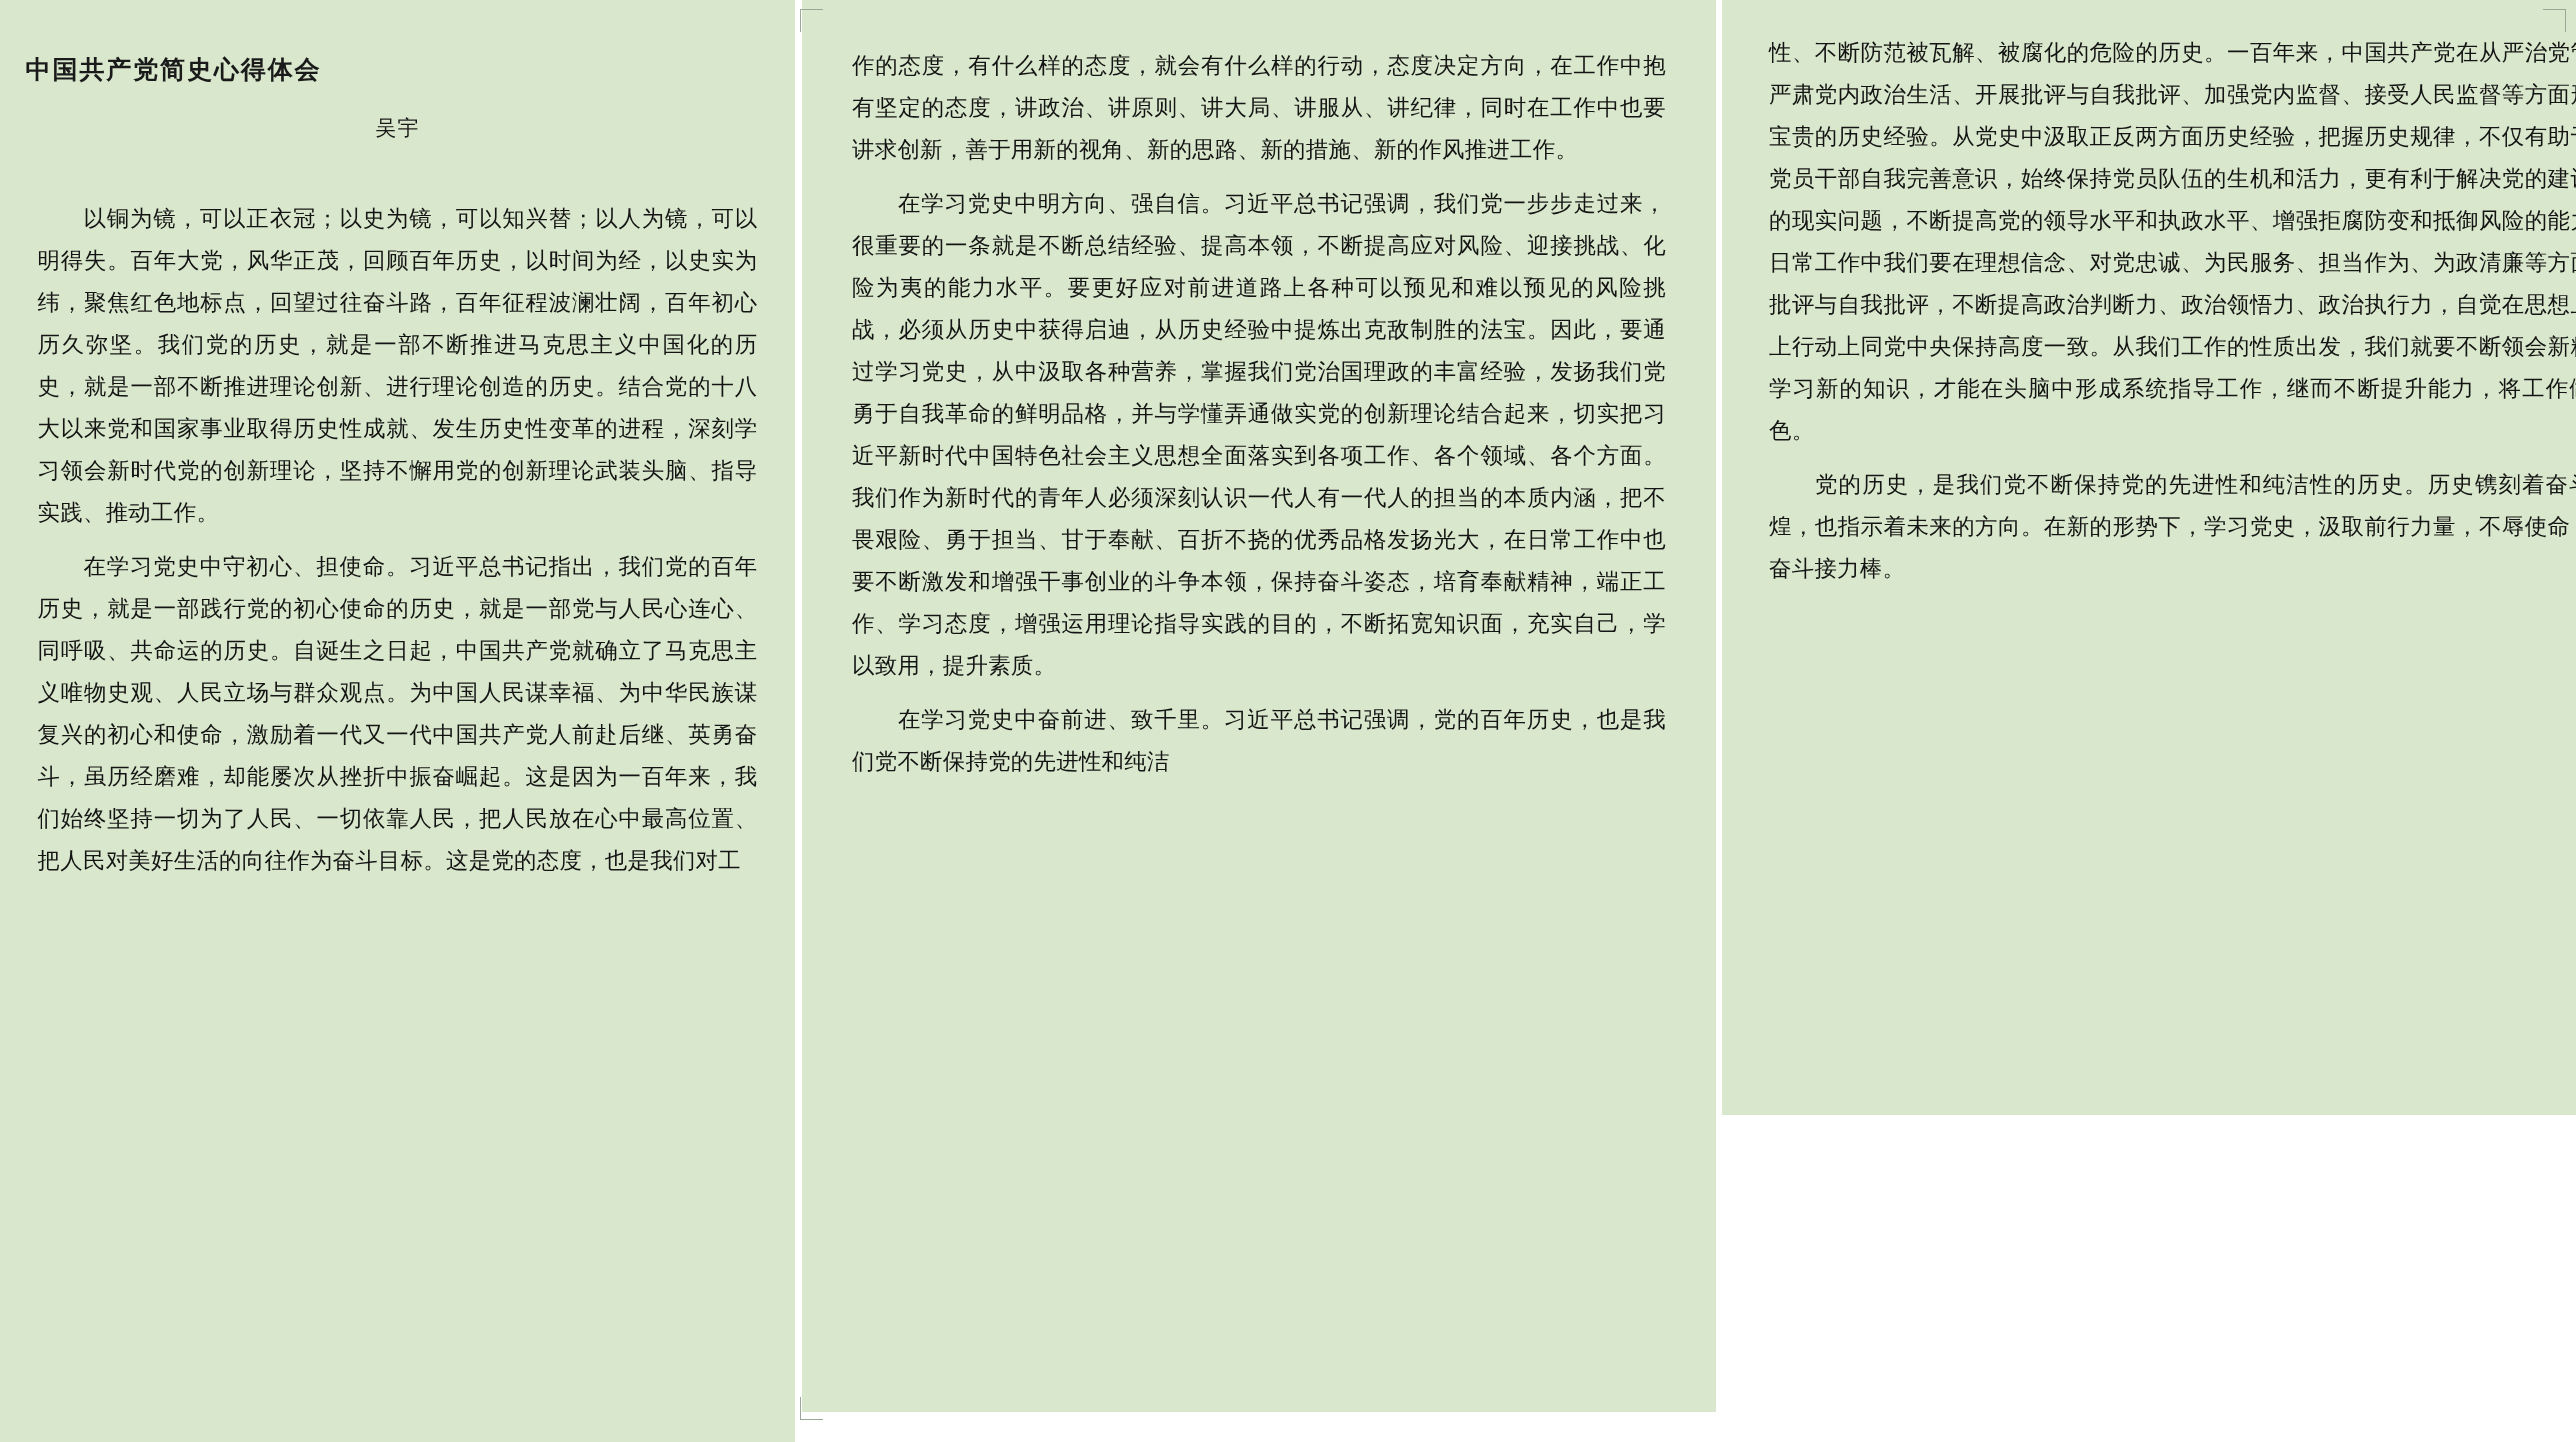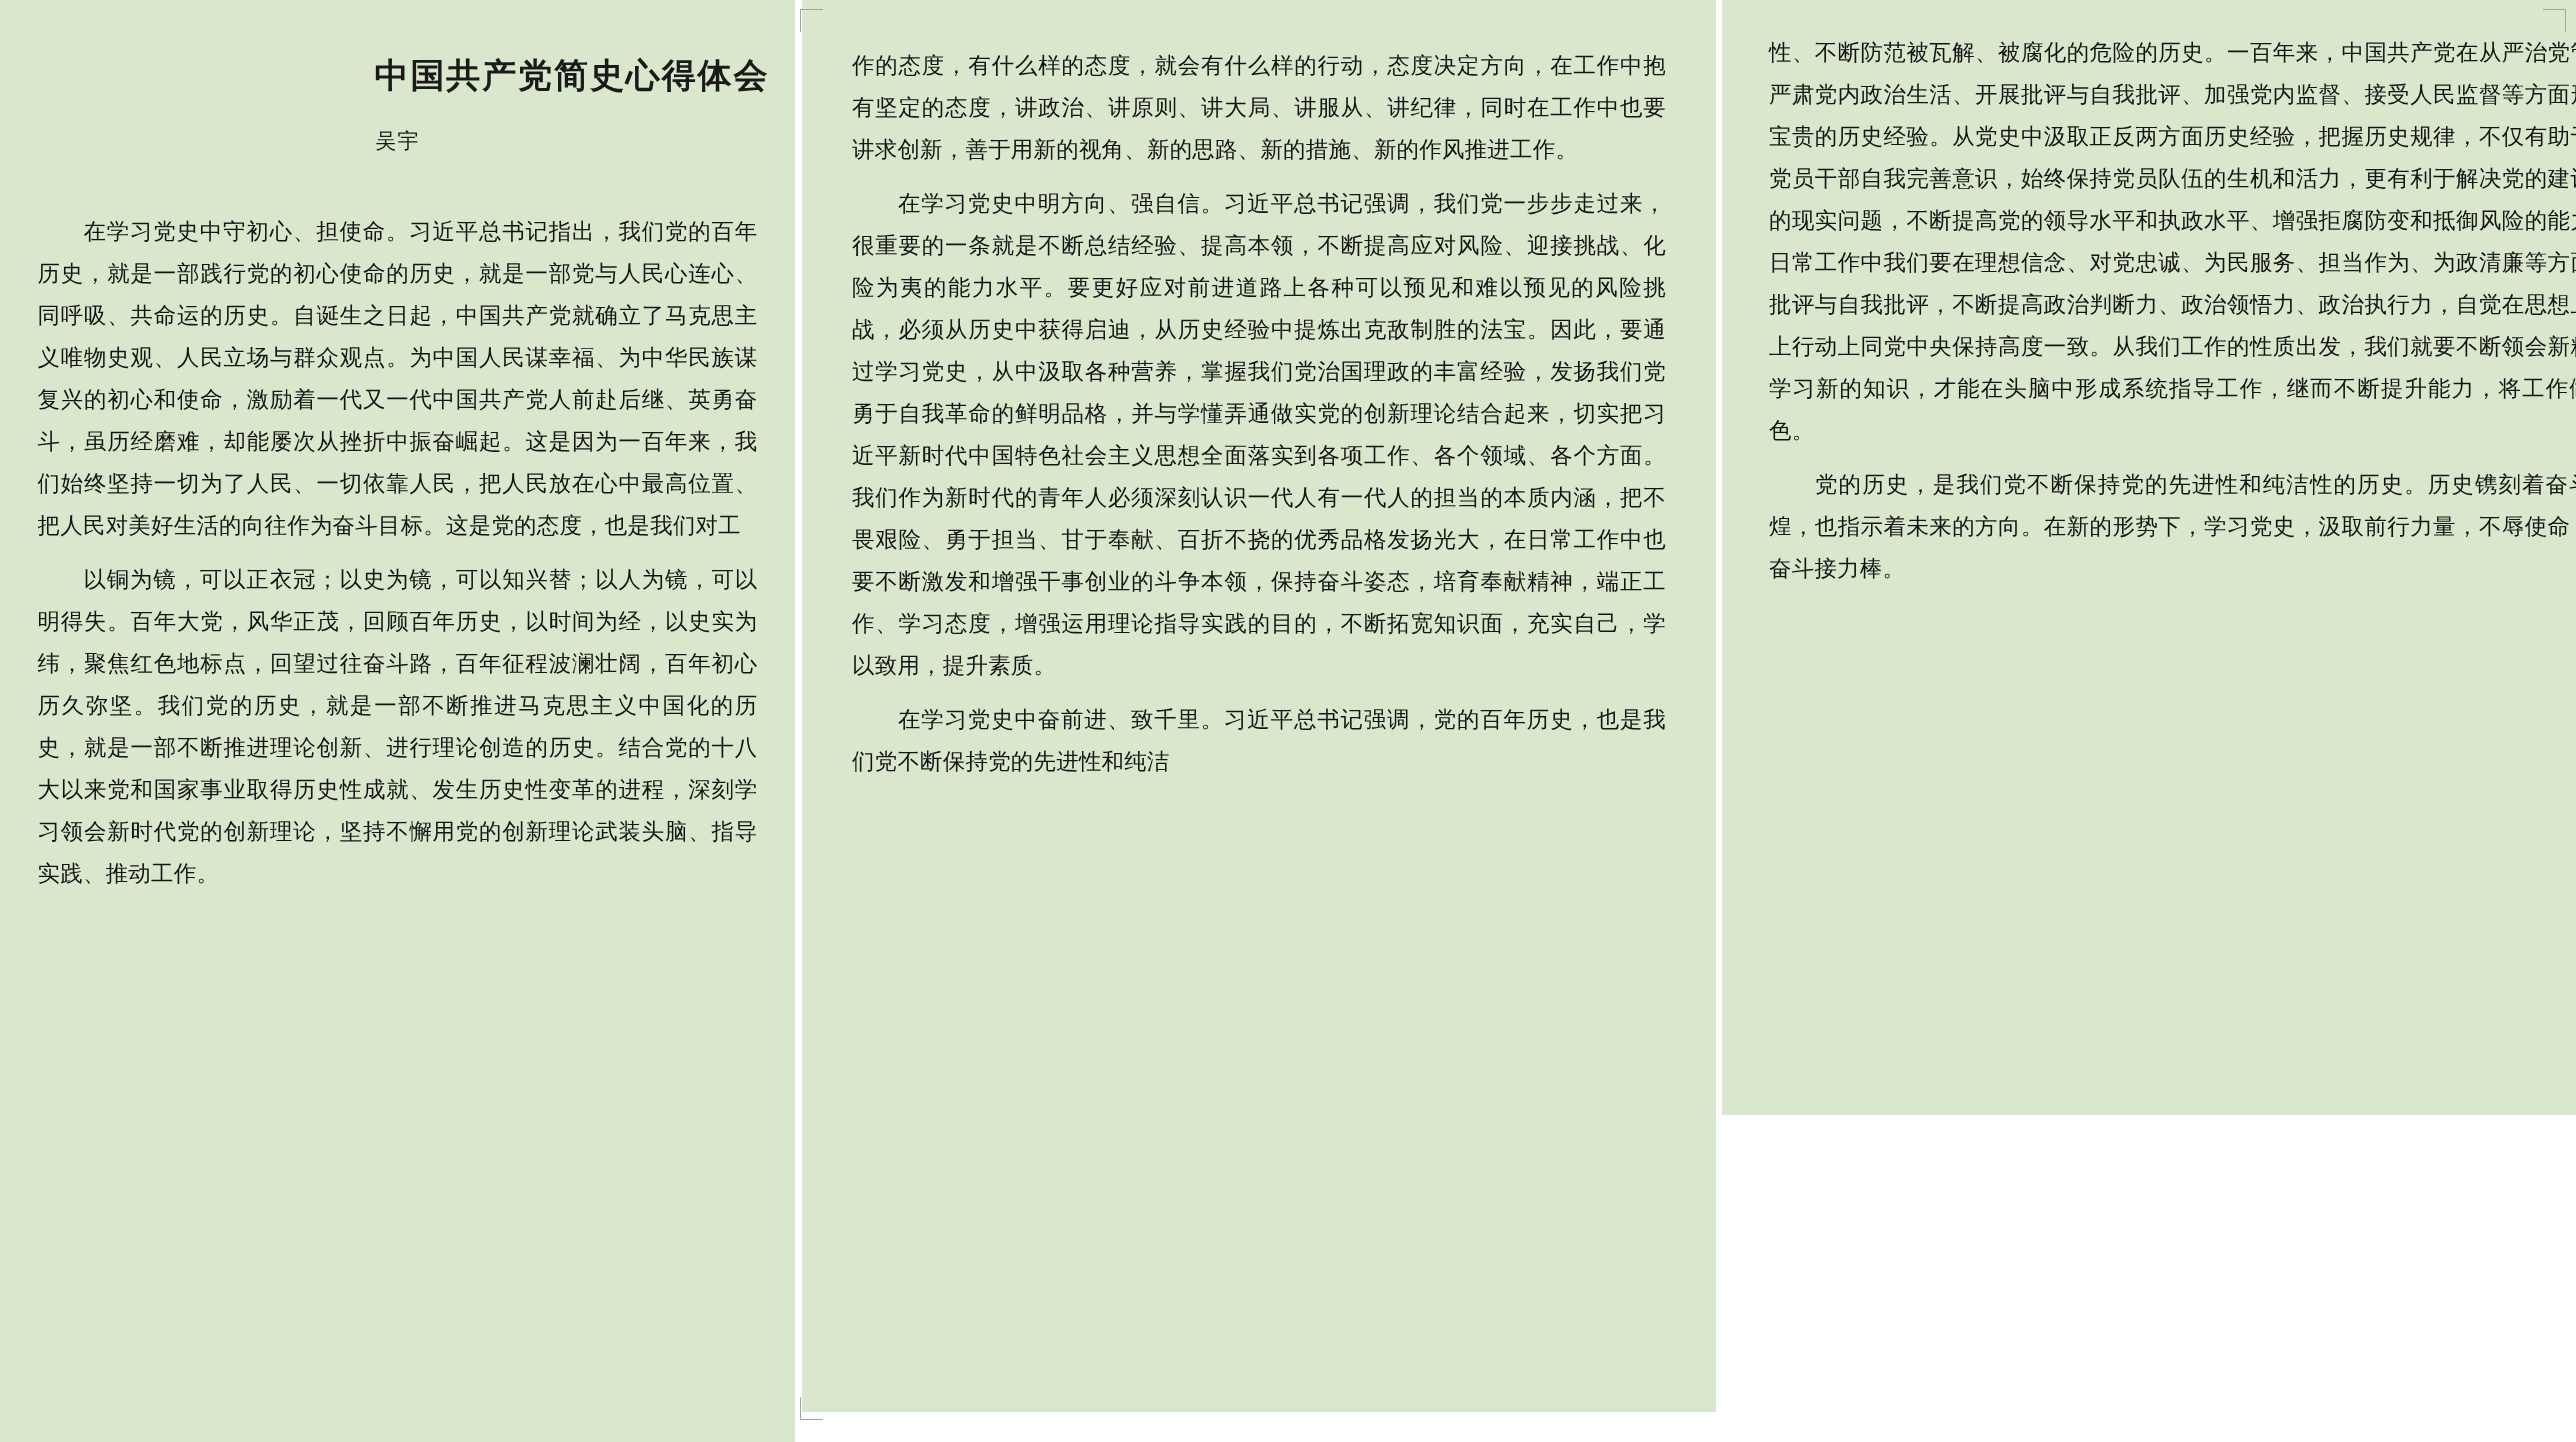--- a/index.html
+++ b/index.html
@@ -74,22 +74,22 @@
     left: 2543px; top: 9px;
     width: 22px; height: 22px;
     border-right: 1.3px solid #9aa89a;
     border-top: 1.3px solid #9aa89a;
   }
 
   
   .doc-title {
     font-family: "DejaVu Serif", "Liberation Serif", serif;
     font-weight: bold;
-    font-size: 34px;
-    text-align: right;
+    font-size: 25px;
+    text-align: left;
     color: #1a1a1a;
     letter-spacing: 1.9px;
     margin: 14px 0 0 0;
     line-height: 1.4;
   }
   .doc-author {
     font-family: "DejaVu Sans", sans-serif;
     font-size: 21px;
     text-align: center;
     color: #1a1a1a;
@@ -123,22 +123,22 @@
 </style>
 </head>
 <body>
 
 <div class="page">
 
   <div class="col col-1">
     <h1 class="doc-title">中国共产党简史心得体会</h1>
     <div class="doc-author">吴宇</div>
     <div class="body-text">
+      <p class="indent">以铜为镜，可以正衣冠；以史为镜，可以知兴替；以人为镜，可以明得失。百年大党，风华正茂，回顾百年历史，以时间为经，以史实为纬，聚焦红色地标点，回望过往奋斗路，百年征程波澜壮阔，百年初心历久弥坚。我们党的历史，就是一部不断推进马克思主义中国化的历史，就是一部不断推进理论创新、进行理论创造的历史。结合党的十八大以来党和国家事业取得历史性成就、发生历史性变革的进程，深刻学习领会新时代党的创新理论，坚持不懈用党的创新理论武装头脑、指导实践、推动工作。</p>
       <p class="indent">在学习党史中守初心、担使命。习近平总书记指出，我们党的百年历史，就是一部践行党的初心使命的历史，就是一部党与人民心连心、同呼吸、共命运的历史。自诞生之日起，中国共产党就确立了马克思主义唯物史观、人民立场与群众观点。为中国人民谋幸福、为中华民族谋复兴的初心和使命，激励着一代又一代中国共产党人前赴后继、英勇奋斗，虽历经磨难，却能屡次从挫折中振奋崛起。这是因为一百年来，我们始终坚持一切为了人民、一切依靠人民，把人民放在心中最高位置、把人民对美好生活的向往作为奋斗目标。这是党的态度，也是我们对工</p>
-      <p class="indent">以铜为镜，可以正衣冠；以史为镜，可以知兴替；以人为镜，可以明得失。百年大党，风华正茂，回顾百年历史，以时间为经，以史实为纬，聚焦红色地标点，回望过往奋斗路，百年征程波澜壮阔，百年初心历久弥坚。我们党的历史，就是一部不断推进马克思主义中国化的历史，就是一部不断推进理论创新、进行理论创造的历史。结合党的十八大以来党和国家事业取得历史性成就、发生历史性变革的进程，深刻学习领会新时代党的创新理论，坚持不懈用党的创新理论武装头脑、指导实践、推动工作。</p>
     </div>
   </div>
 
   <div class="col col-2">
     <div class="body-text">
       <p>作的态度，有什么样的态度，就会有什么样的行动，态度决定方向，在工作中抱有坚定的态度，讲政治、讲原则、讲大局、讲服从、讲纪律，同时在工作中也要讲求创新，善于用新的视角、新的思路、新的措施、新的作风推进工作。</p>
       <p class="indent">在学习党史中明方向、强自信。习近平总书记强调，我们党一步步走过来，很重要的一条就是不断总结经验、提高本领，不断提高应对风险、迎接挑战、化险为夷的能力水平。要更好应对前进道路上各种可以预见和难以预见的风险挑战，必须从历史中获得启迪，从历史经验中提炼出克敌制胜的法宝。因此，要通过学习党史，从中汲取各种营养，掌握我们党治国理政的丰富经验，发扬我们党勇于自我革命的鲜明品格，并与学懂弄通做实党的创新理论结合起来，切实把习近平新时代中国特色社会主义思想全面落实到各项工作、各个领域、各个方面。我们作为新时代的青年人必须深刻认识一代人有一代人的担当的本质内涵，把不畏艰险、勇于担当、甘于奉献、百折不挠的优秀品格发扬光大，在日常工作中也要不断激发和增强干事创业的斗争本领，保持奋斗姿态，培育奉献精神，端正工作、学习态度，增强运用理论指导实践的目的，不断拓宽知识面，充实自己，学以致用，提升素质。</p>
       <p class="indent">在学习党史中奋前进、致千里。习近平总书记强调，党的百年历史，也是我们党不断保持党的先进性和纯洁</p>
     </div>
   </div>

